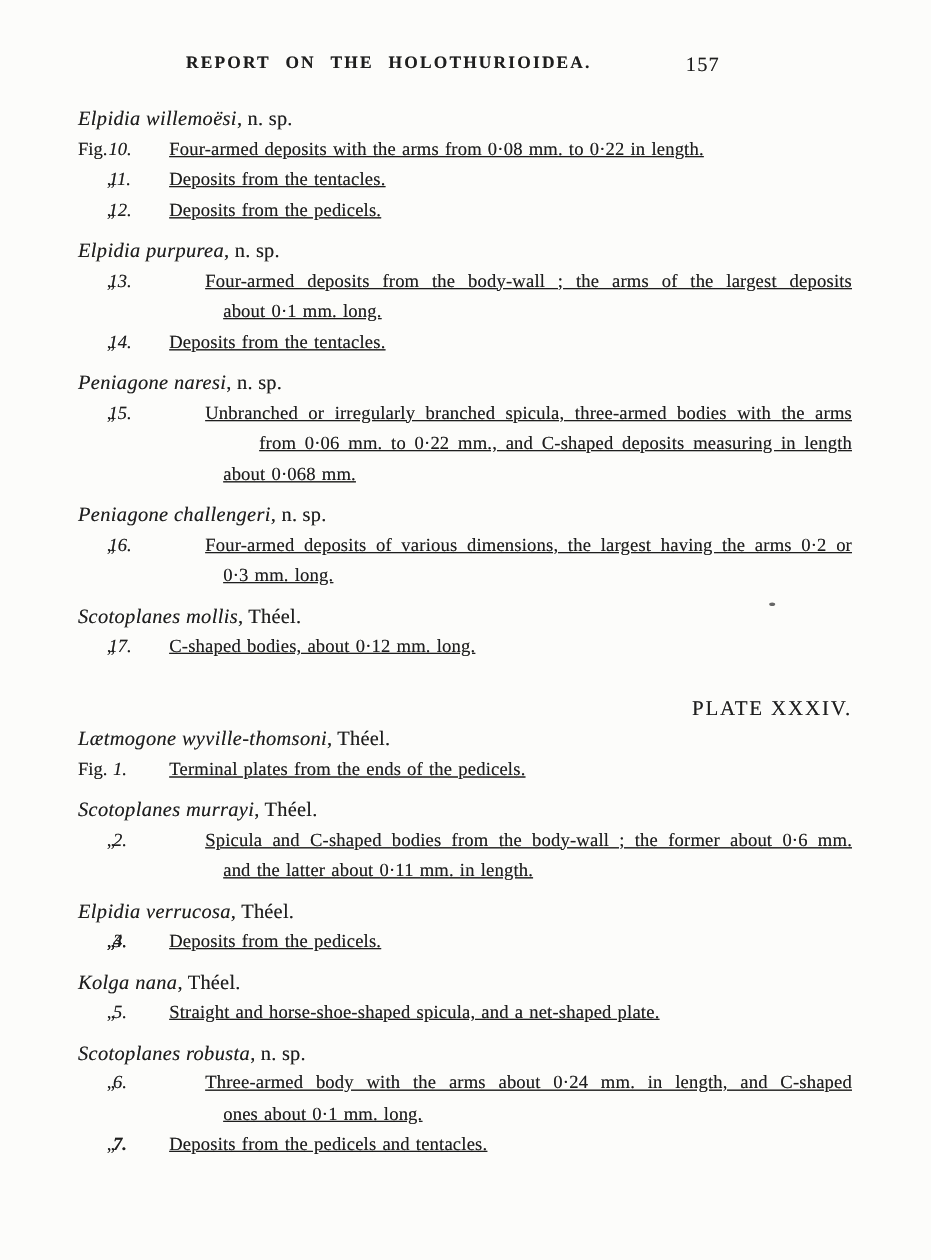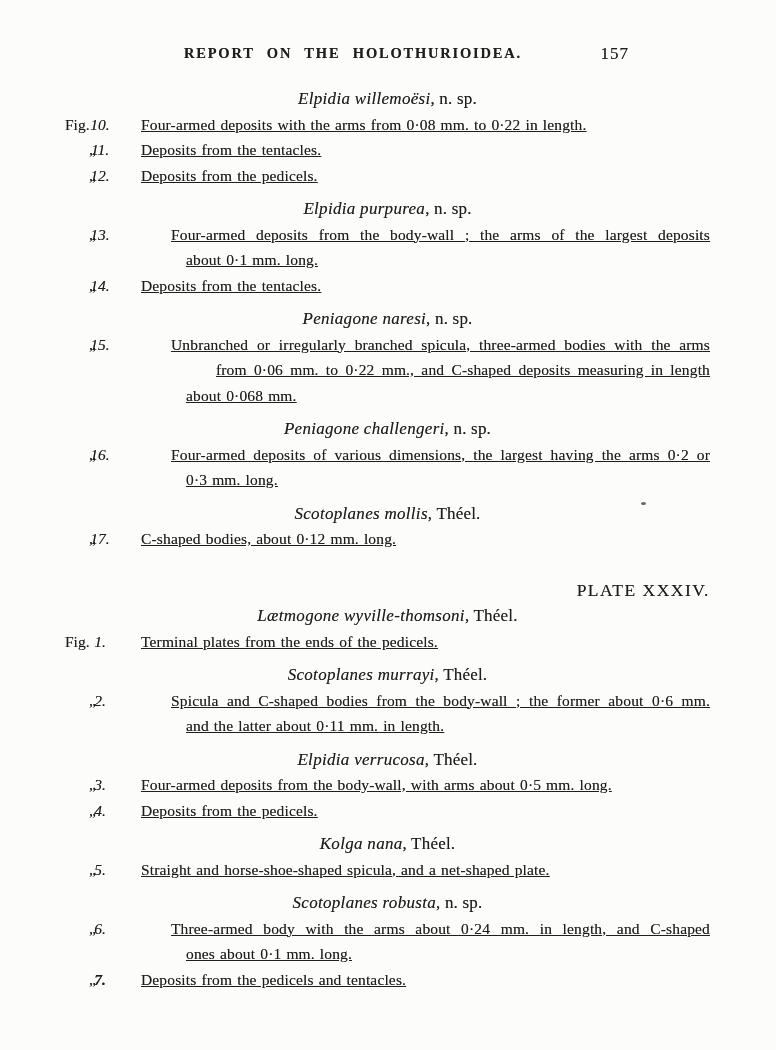--- a/index.html
+++ b/index.html
@@ -7,39 +7,39 @@
     width:776px; height:1050px;
     background:#fbfbf9;
     font-family:"Liberation Serif","DejaVu Serif",serif;
     color:#1e1e1e;
     overflow:hidden;
   }
   .page { position:relative; width:776px; height:1050px; background:#fcfcfa; }
   .page * { text-shadow: 0 0 0.4px rgba(25,25,25,0.55); }
 
   
-  .header { position:absolute; top:45px; left:0; width:648px; height:20px;padding-left:29px; }
+  .header { position:absolute; top:45px; left:0; width:648px; height:20px; }
   .header-title {
     text-align:center;
     font-size:14.5px; font-weight:700;
     letter-spacing:1.8px; word-spacing:7px;
   }
   .page-number {
     position:absolute; right:48px; top:-1px;
     font-size:17px; letter-spacing:1px;
   }
 
   
   .content {
     position:absolute; top:0; left:65px; right:66px;
     padding-top:86px;
   }
 
   .sp-heading {
-    text-align:center; font-size:17px; line-height:25.5px;
+    text-align:left; font-size:17px; line-height:25.5px;
     margin-top:8px;
   }
   .content > .sp-heading:first-child { margin-top:0; }
   .plate-heading + .sp-heading { margin-top:0;font-family:Liberation Serif, serif; }
   .sp-it { font-style:italic; letter-spacing:0.3px; }
   .sp-ro { letter-spacing:0.2px; }
 
   .plate-heading {
     text-align:right; font-size:17.5px; line-height:25.5px;
     margin-top:26px; letter-spacing:1.5px;
@@ -159,23 +159,20 @@
         <span class="fig-num">2.</span>
         <div class="fig-text">
           <div class="fig-line justify">Spicula and C-shaped bodies from the body-wall ; the former about 0·6 mm.</div>
           <div class="fig-line indent">and the latter about 0·11 mm. in length.</div>
         </div>
       </div>
       <div class="sp-heading"><span class="sp-it">Elpidia verrucosa</span><span class="sp-ro">, Théel.</span></div>
       <div class="fig-item">
         <span class="fig-prefix ditto">„</span>
         <span class="fig-num">3.</span>
-        <div class="fig-text">
-          <div class="fig-line">Four-armed deposits from the body-wall, with arms about 0·5 mm. long.</div>
-        </div>
       </div>
       <div class="fig-item">
         <span class="fig-prefix ditto">„</span>
         <span class="fig-num">4.</span>
         <div class="fig-text">
           <div class="fig-line">Deposits from the pedicels.</div>
         </div>
       </div>
       <div class="sp-heading"><span class="sp-it">Kolga nana</span><span class="sp-ro">, Théel.</span></div>
       <div class="fig-item">

